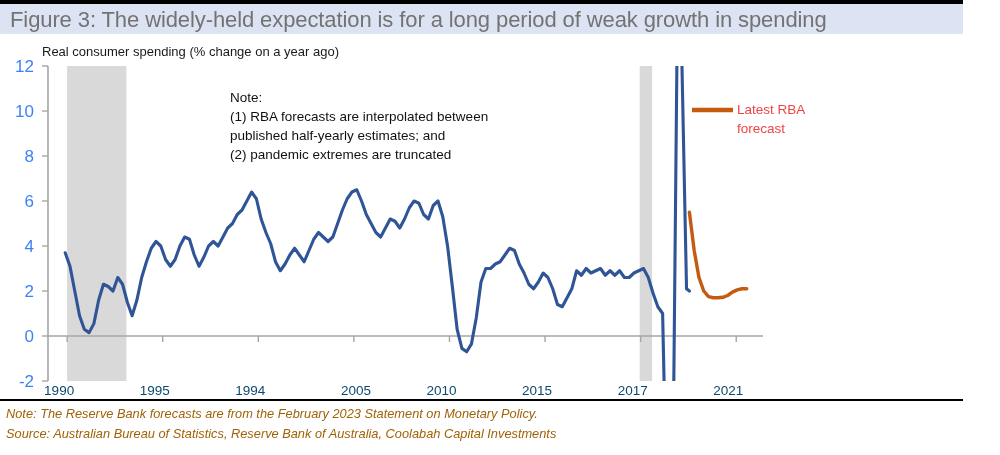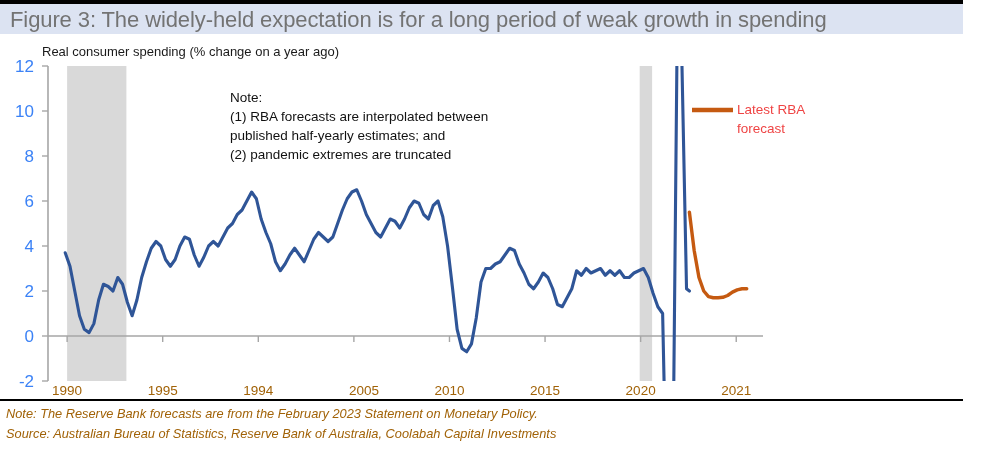--- a/index.html
+++ b/index.html
@@ -35,22 +35,22 @@
   }
   .legend-label{
     position:absolute;left:737px;top:100px;
     font-size:13.5px;color:#ef4444;line-height:19px;width:110px;
   }
   .ylab{
     position:absolute;font-size:17px;color:#3b82f6;
     text-align:right;width:28px;
   }
   .xlab{
-    position:absolute;font-size:13.5px;color:#a16207;
-    text-align:center;width:46px;
+    position:absolute;font-size:13.5px;color:#0c4a6e;
+    width:46px;
   }
   .footnote{
     position:absolute;left:6px;font-size:12.8px;font-style:italic;color:#a16207;
     white-space:nowrap;
   }
   .fn1{top:406px;}
   .fn2{top:426px;}
   .botline{
     position:absolute;left:0;top:399px;width:963px;height:2px;background:#000;
   }
@@ -114,19 +114,19 @@
     <div class="ylab" style="left: 6px; top: 102px;">10</div>
     <div class="ylab" style="left: 6px; top: 57px;">12</div>
   </div>
 <div id="xlabels">
     <div class="xlab" style="left: 44.1176px; top: 383px;">1990</div>
     <div class="xlab" style="left: 139.706px; top: 383px;">1995</div>
     <div class="xlab" style="left: 235.294px; top: 383px;">1994</div>
     <div class="xlab" style="left: 341px; top: 383px;">2005</div>
     <div class="xlab" style="left: 426.471px; top: 383px;">2010</div>
     <div class="xlab" style="left: 522.059px; top: 383px;">2015</div>
-    <div class="xlab" style="left: 617.647px; top: 383px;">2020</div>
+    <div class="xlab" style="left: 617.647px; top: 383px;">2017</div>
     <div class="xlab" style="left: 713.235px; top: 383px;">2021</div>
   </div>
 
 <div class="botline"></div>
 <div class="footnote fn1">Note: The Reserve Bank forecasts are from the February 2023 Statement on Monetary Policy.</div>
 <div class="footnote fn2">Source: Australian Bureau of Statistics, Reserve Bank of Australia, Coolabah Capital Investments</div>
 
 </body></html>

